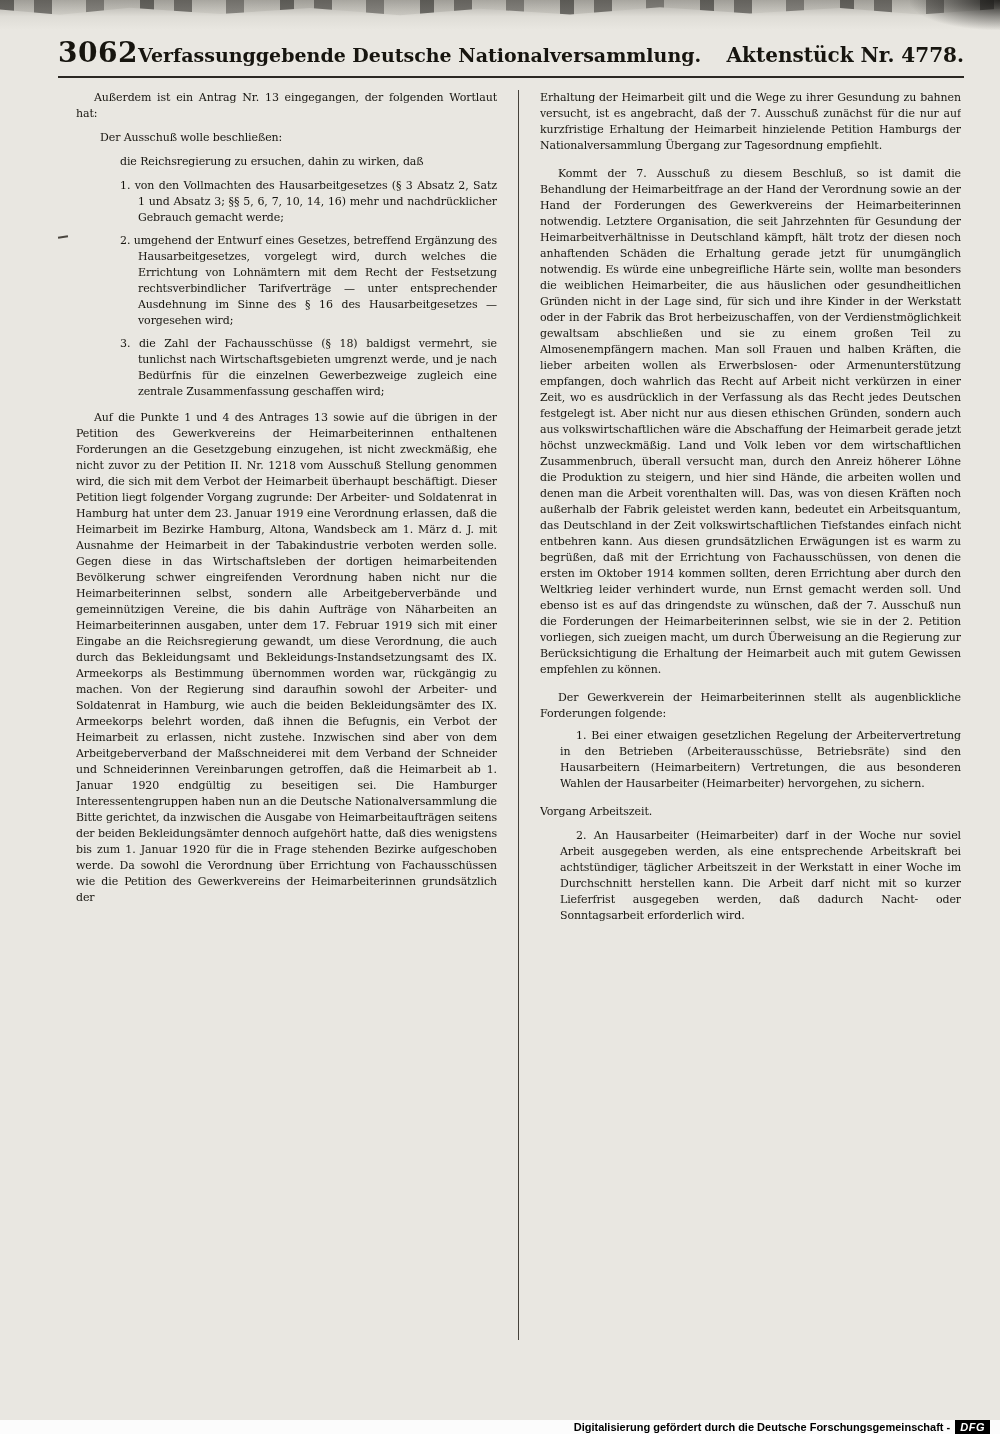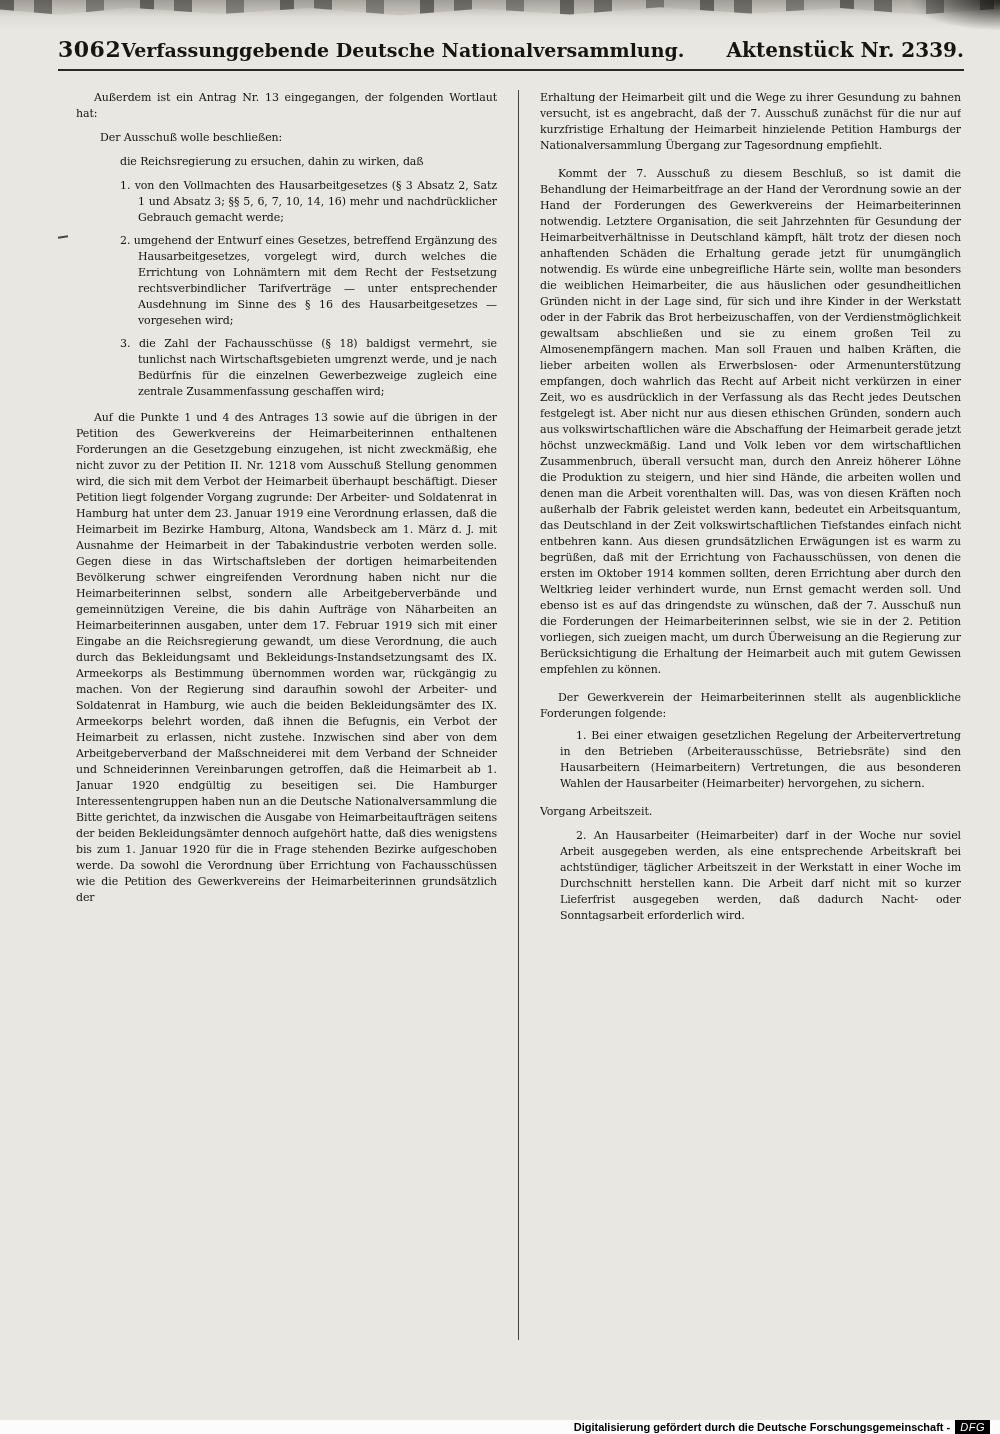--- a/index.html
+++ b/index.html
@@ -38,21 +38,21 @@
     background: #4a463f; transform: rotate(-8deg);
   }
 
   
   .header {
     position: absolute; top: 36px; left: 58px; right: 36px;
     display: flex; align-items: baseline;
     border-bottom: 2px solid #2b2823;
     padding-bottom: 7px;
   }
-  .page-num  { font-size: 22px; font-weight: bold; letter-spacing: .5px; }
+  .page-num  { font-size: 28px; font-weight: bold; letter-spacing: .5px; }
   .head-title{ flex: 1; text-align: left; font-size: 19px; font-weight: bold; }
   .docket    { font-size: 20px; font-weight: bold; }
 
   
   .columns {
     position: absolute; top: 90px; left: 76px; width: 886px; height: 1296px;
     display: flex;
   }
   .col {
     width: 421px; height: 100%; overflow: hidden;
@@ -79,39 +79,39 @@
   .footer {
     position: absolute; left: 0; right: 0; bottom: 0; height: 14px;
     background: #fcfcfc;
     display: flex; align-items: center; justify-content: flex-end;
     gap: 5px; padding-right: 10px;
     font-family: "Liberation Sans", sans-serif;
     font-size: 11px; font-weight: bold; color: #000;
   }
   .dfg-logo {
     background: #000; color: #fff;
-    font-style: italic; font-weight: normal;
+    font-style: italic; font-weight: bold;
     font-size: 11px; padding: 1px 5px 2px 5px;
     letter-spacing: .5px;
   }
 </style>
 </head>
 <body>
 
 <div class="page">
 
   <div class="scan-top"></div>
   <div class="scan-top-jag"></div>
   <div class="corner-blob"></div>
   <div class="margin-dash"></div>
 
   <div class="header">
     <div class="page-num">3062</div>
     <div class="head-title">Verfassunggebende Deutsche Nationalversammlung.</div>
-    <div class="docket">Aktenstück Nr. 2339.</div>
+    <div class="docket">Aktenstück Nr. 4778.</div>
   </div>
 
   <div class="columns">
 
     <div class="col">
       <p class="p-indent">Außerdem ist ein Antrag Nr. 13 eingegangen, der folgenden Wortlaut hat:</p>
       <p class="p-lead1">Der Ausschuß wolle beschließen:</p>
       <p class="p-lead2">die Reichsregierung zu ersuchen, dahin zu wirken, daß</p>
 
       <p class="list-item"><span>1.</span> <span>von den Vollmachten des Hausarbeitgesetzes (§ 3 Absatz 2, Satz 1 und Absatz 3; §§ 5, 6, 7, 10, 14, 16) mehr und nachdrücklicher Gebrauch gemacht werde;</span></p>

